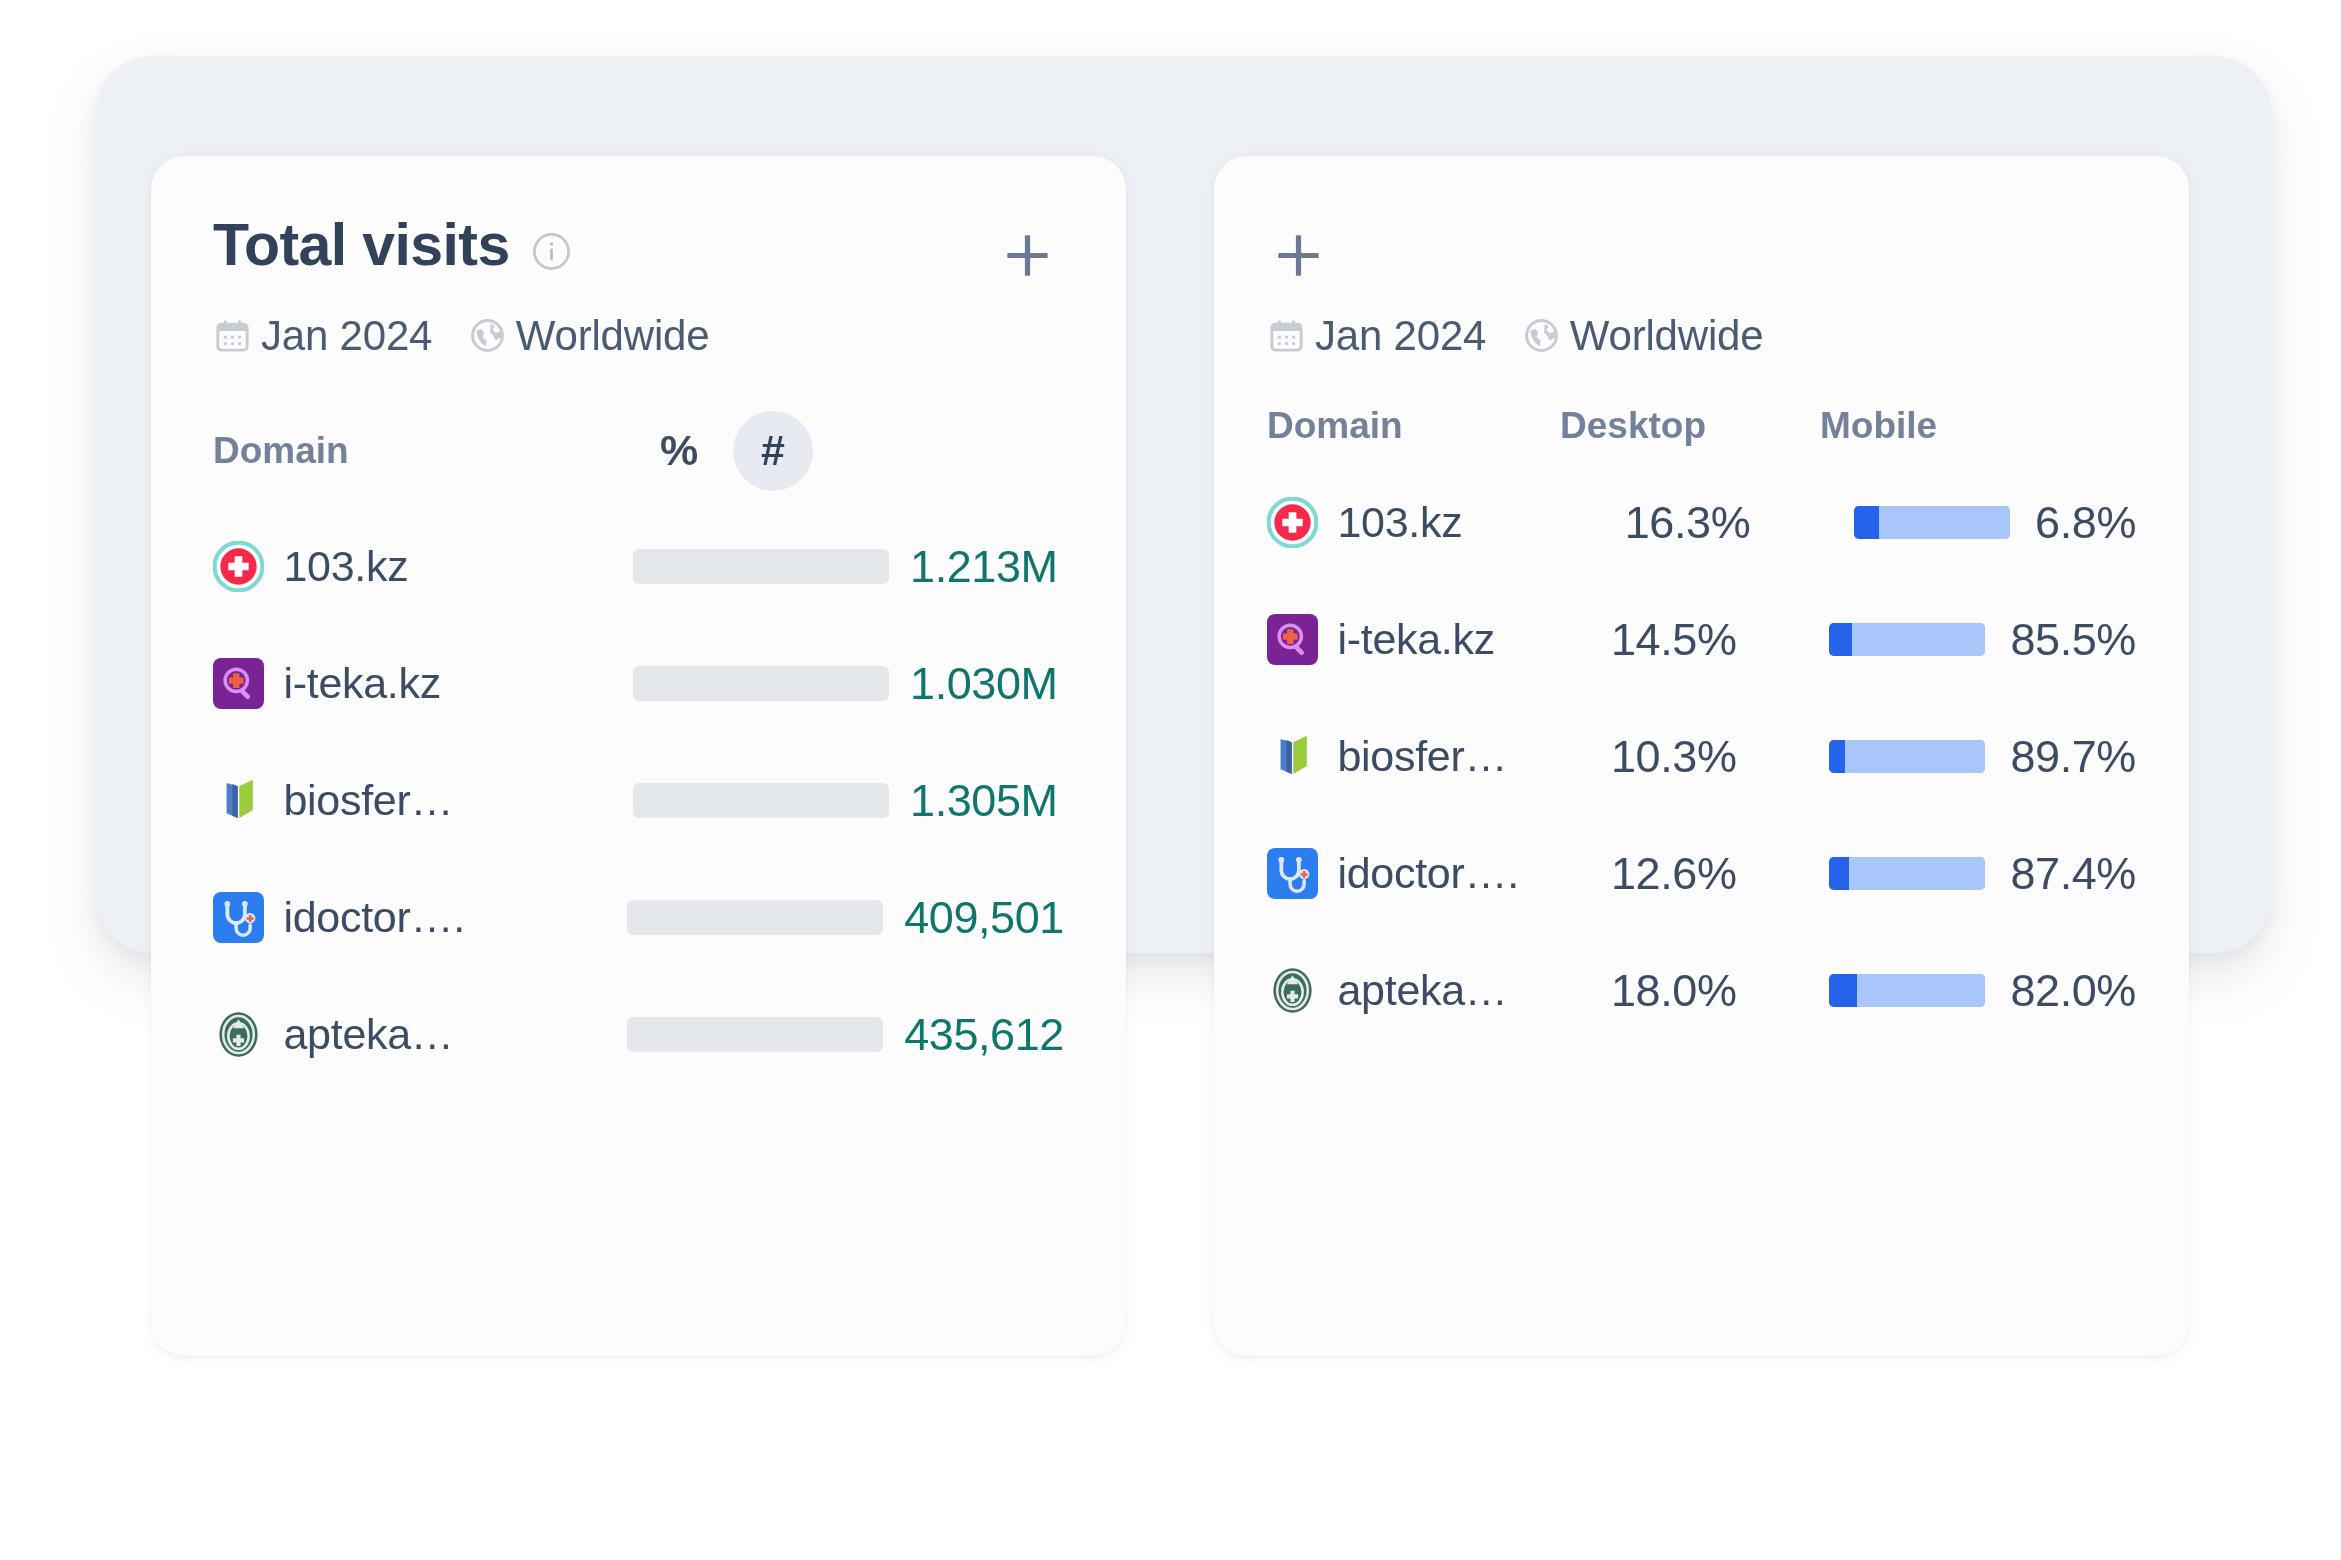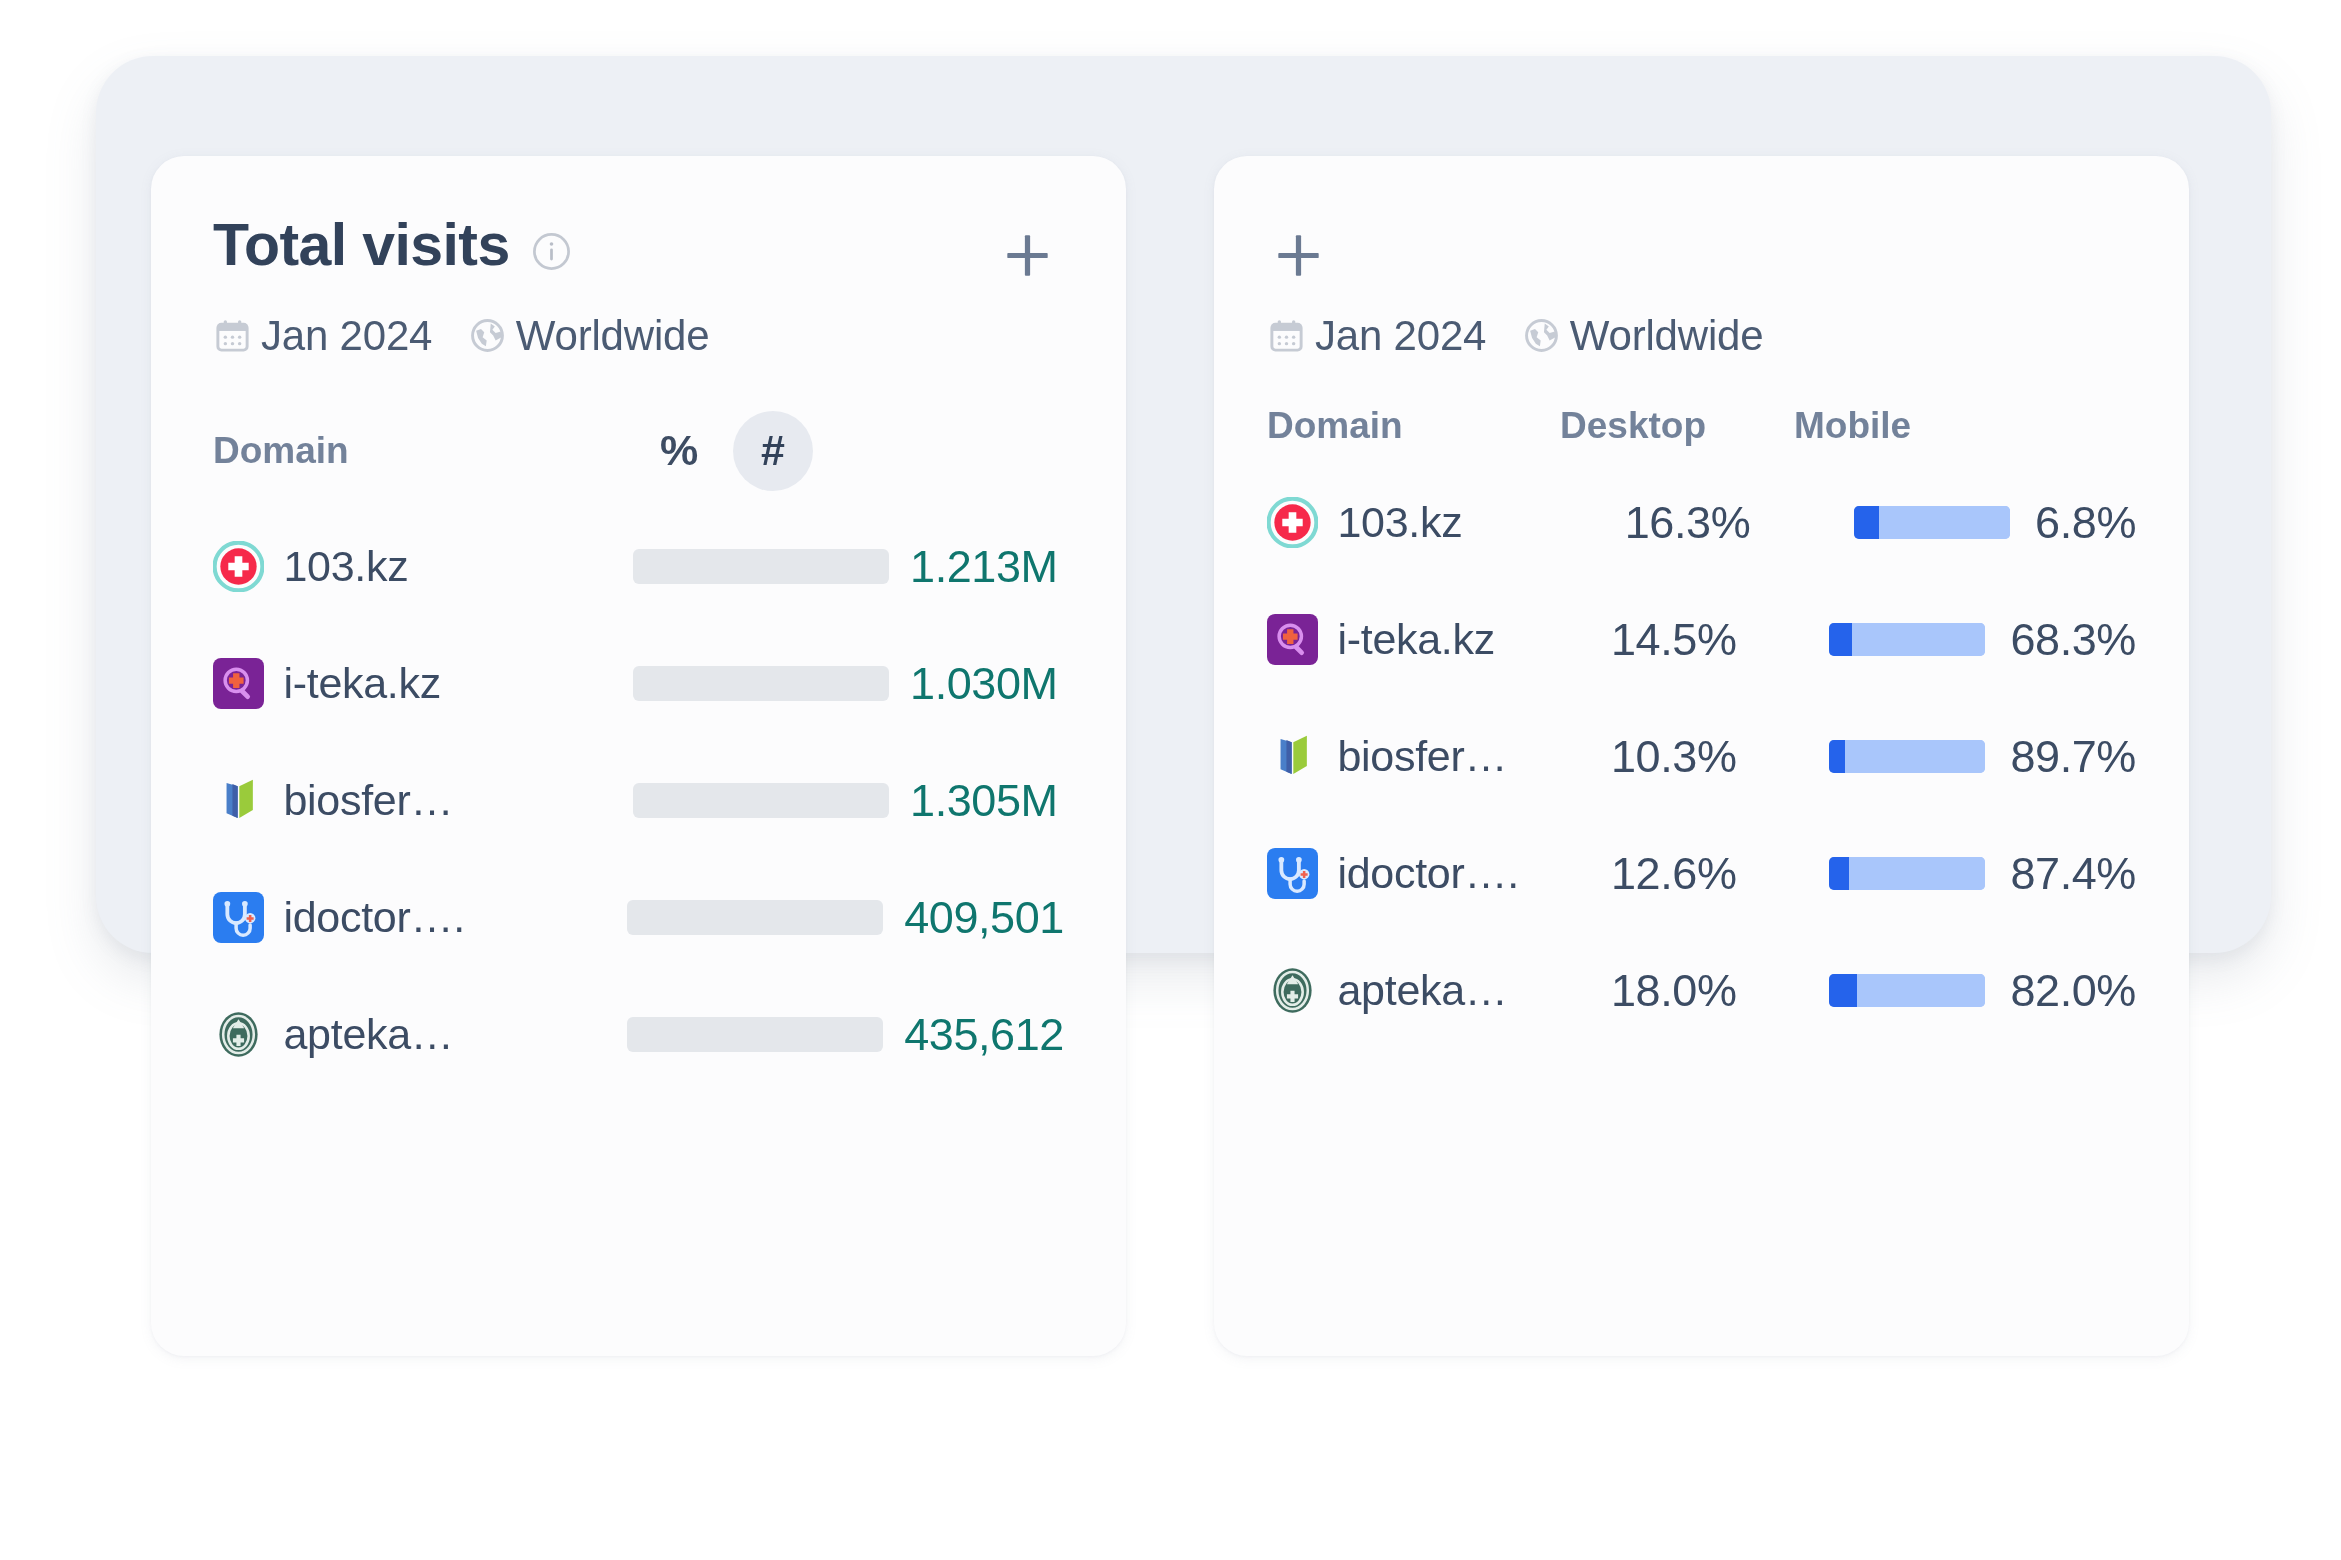--- a/index.html
+++ b/index.html
@@ -147,21 +147,21 @@
   }
   .plain-toggle {
     font-size: 43px;
     font-weight: bold;
     color: #3D4C63;
   }
 
   .right .col-head { margin-top: 45px; }
   .right .col-head .r-domain { width: 293px; }
   .right .col-head .r-desktop { width: 234px; }
-  .right .col-head .r-mobile  { width: 234px; }
+  .right .col-head .r-mobile  { width: 234px; margin-left: 26px; }
 
   
   .rows { margin-top: 17.6px; }
   .row {
     display: flex;
     align-items: center;
     height: 117px;
   }
   .fav {
     flex: none;
@@ -447,21 +447,21 @@
               <path d="M12.6 9.6h4v2.6h2.6v4h-2.6v2.6h-4v-2.6H10v-4h2.6z" fill="#F0613F"></path>
               <rect x="18.2" y="18.6" width="8" height="3" rx="1.5" fill="#D98FEE" transform="rotate(45 18.2 18.6)"></rect>
             </svg>
           </span>
           <span class="dom-cell dom">i-teka.kz</span>
           <span class="pct-desktop">14.5%</span>
           <span class="stack-track">
             <span class="stack-desktop" style="width:14.5%"></span>
             <span class="stack-mobile" style="width:85.5%"></span>
           </span>
-          <span class="pct-mobile">68.3%</span>
+          <span class="pct-mobile">85.5%</span>
         </div>
 
         <div class="row">
           <span class="fav">
             <svg viewBox="0 0 32 32" width="51" height="51">
               <path d="M15.5 7 L15.5 27 L8.5 24 L8.5 5 Z" fill="#4A7FC9"></path>
               <path d="M16.5 7 L16.5 27 L25 22 L25 3 Z" fill="#9ACB3B"></path>
               <path d="M15.5 7 L15.5 27 L12.2 25.6 L12.2 5.6 Z" fill="#3F5FA8"></path>
             </svg>
           </span>

